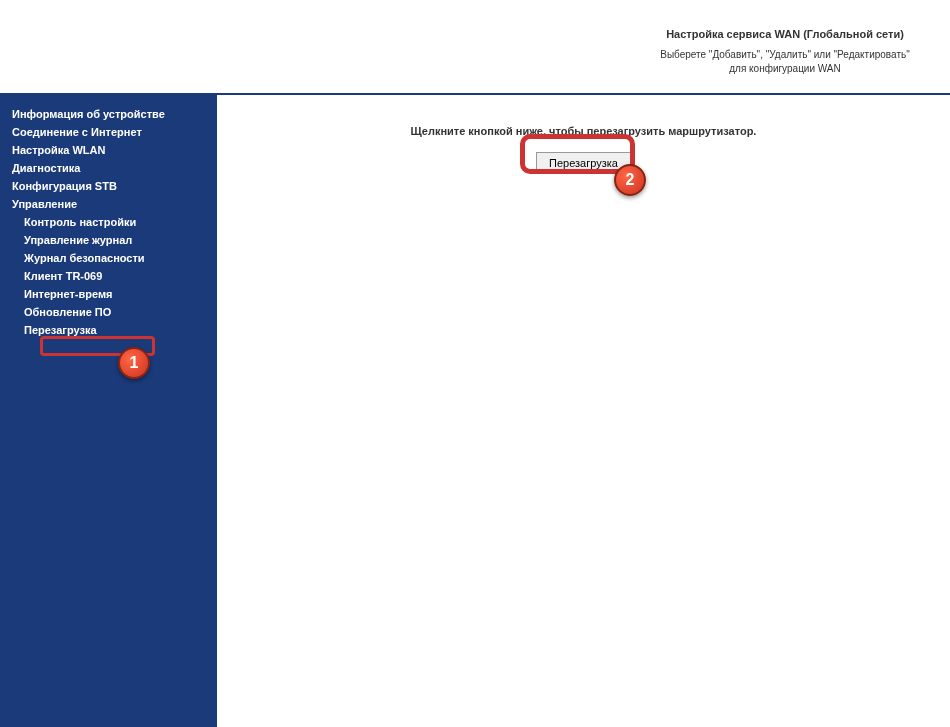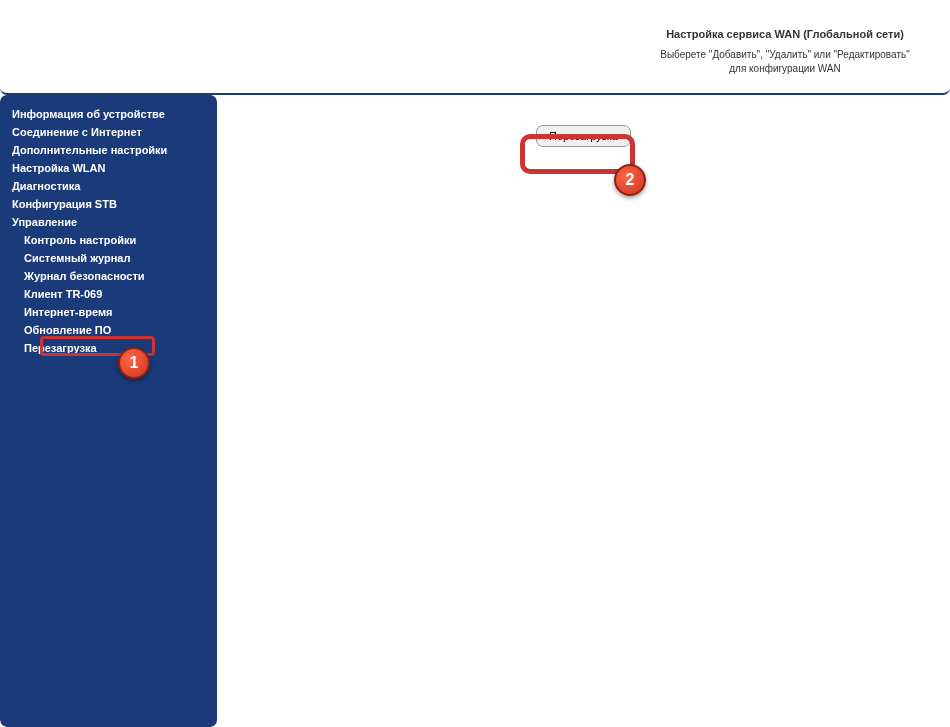--- a/index.html
+++ b/index.html
@@ -1,19 +1,18 @@
 <!DOCTYPE html>
 <html><head>
   <meta charset="utf-8">
   <style>
     * {
       margin: 0;
       padding: 0;
       box-sizing: border-box;
-      border-radius: 7px;
     }
     body {
       font-family: Arial, sans-serif;
       background: #ffffff;
       width: 950px;
       height: 727px;
       position: relative;
       overflow: hidden;
     }
     .header {
@@ -146,35 +145,35 @@
   <div class="header-info">
     <div class="header-title">Настройка сервиса WAN (Глобальной сети)</div>
     <div class="header-subtitle">Выберете "Добавить", "Удалить" или "Редактировать" для конфигурации WAN</div>
   </div>
 </div>
 
 <div class="main-container">
   <div class="sidebar">
     <a class="sidebar-item">Информация об устройстве</a>
     <a class="sidebar-item">Соединение с Интернет</a>
-    <a class="sidebar-item">Дополнительные настройки</a>
     <a class="sidebar-item">Настройка WLAN</a>
     <a class="sidebar-item">Диагностика</a>
     <a class="sidebar-item">Конфигурация STB</a>
     <a class="sidebar-item">Управление</a>
     <a class="sidebar-subitem">Контроль настройки</a>
-    <a class="sidebar-subitem">Системный журнал</a>
+    <a class="sidebar-subitem">Управление журнал</a>
     <a class="sidebar-subitem">Журнал безопасности</a>
     <a class="sidebar-subitem">Клиент TR-069</a>
     <a class="sidebar-subitem">Интернет-время</a>
     <a class="sidebar-subitem">Обновление ПО</a>
     <a class="sidebar-subitem highlighted">Перезагрузка</a>
   </div>
 
   <div class="content-area">
+    <div class="instruction-text">Щелкните кнопкой ниже, чтобы перезагрузить маршрутизатор.</div>
     <button class="reboot-button">Перезагрузка</button>
   </div>
 </div>
 
 <div class="annotation-box-1"></div>
 <div class="annotation-circle circle-1">1</div>
 
 <div class="annotation-box-2"></div>
 <div class="annotation-circle circle-2">2</div>
 

